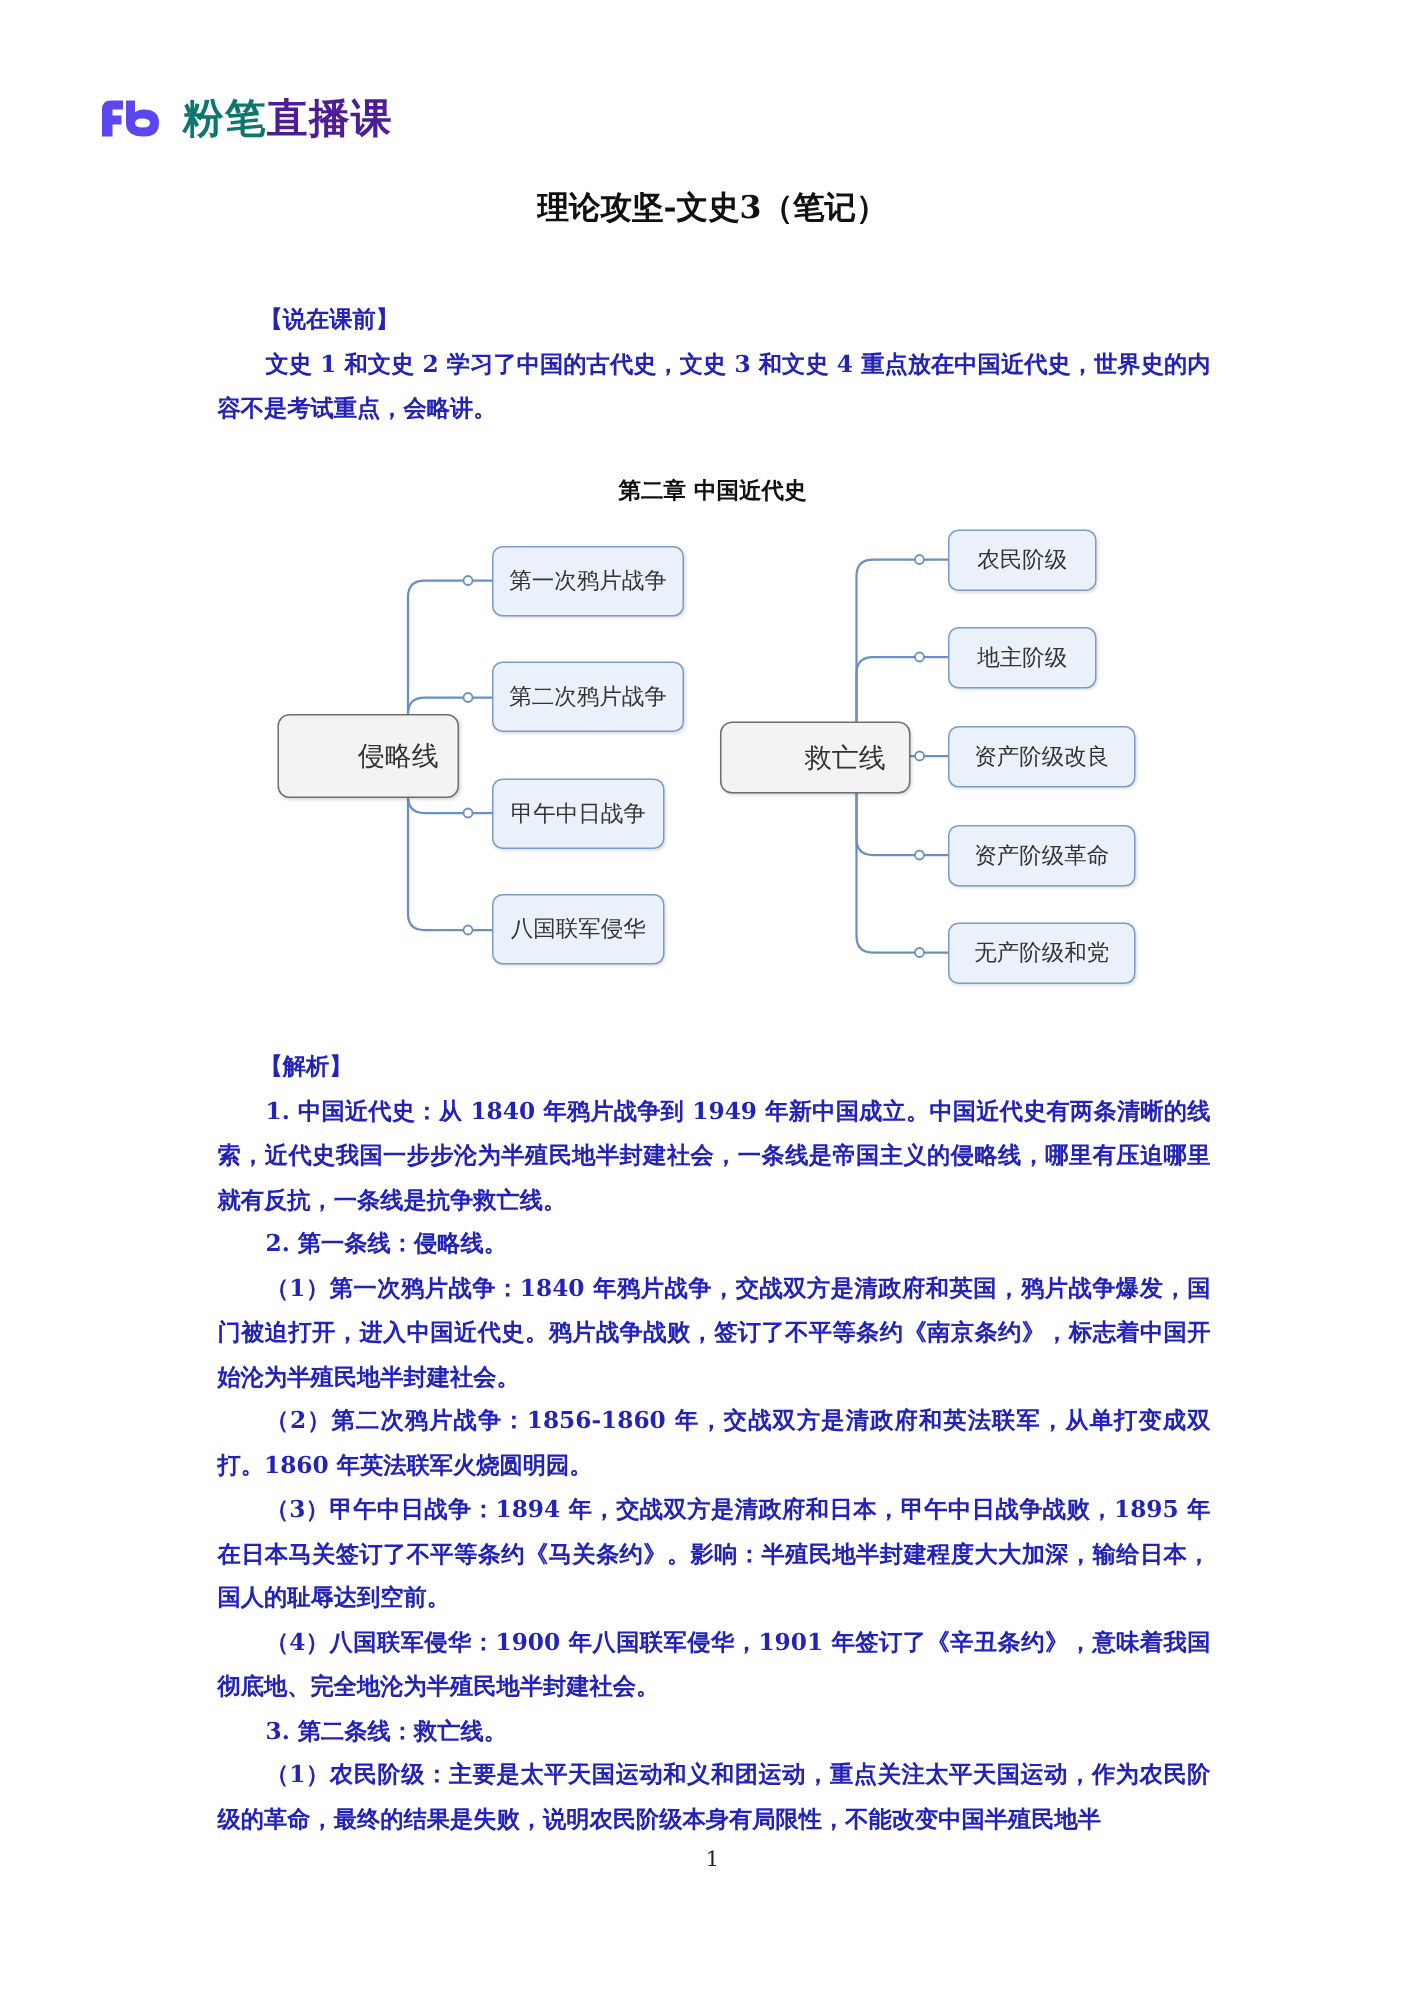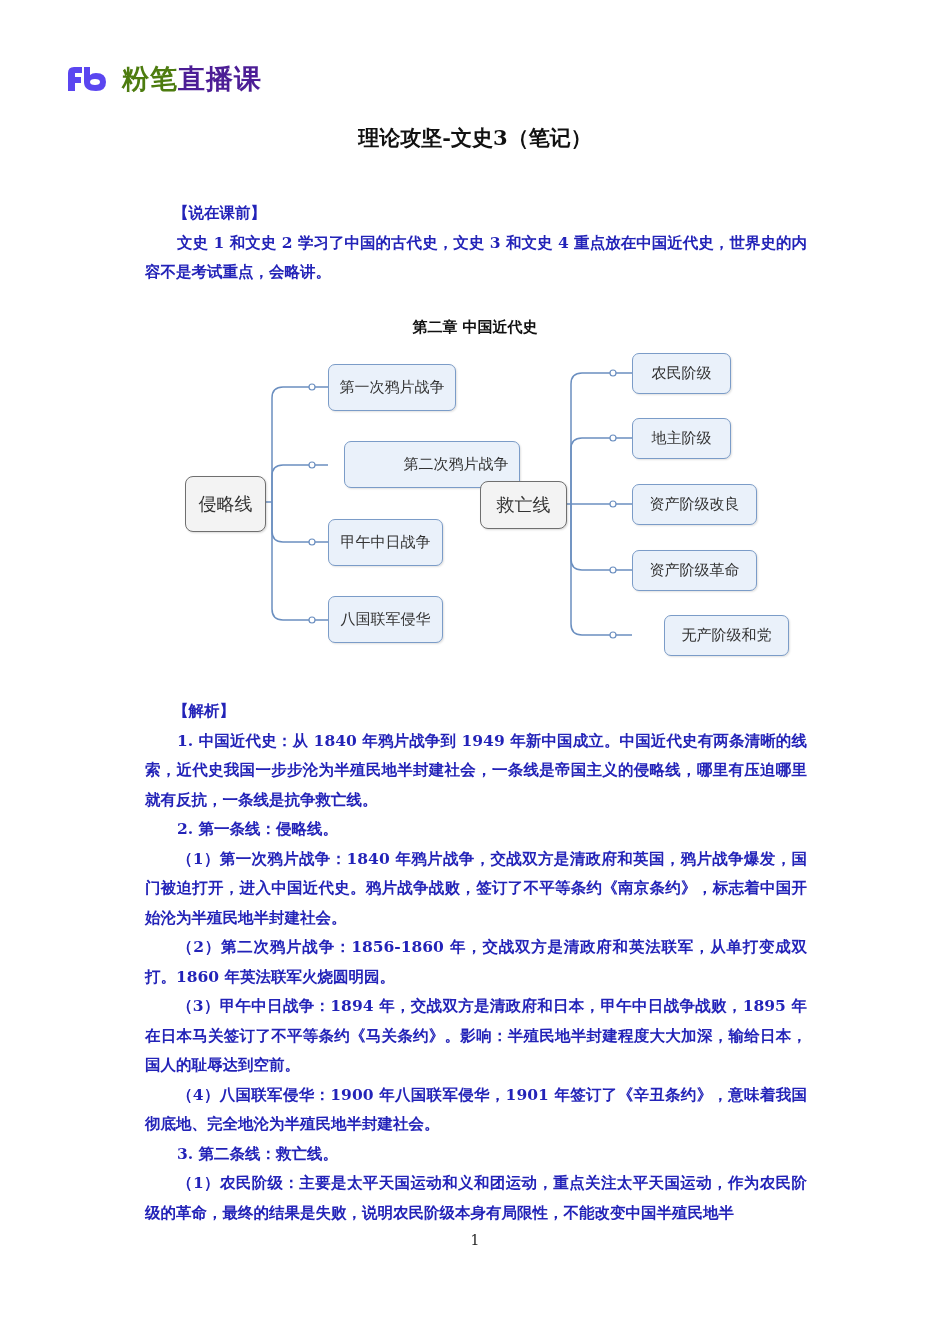--- a/index.html
+++ b/index.html
@@ -1,36 +1,36 @@
 <!DOCTYPE html>
 <html><head>
 <meta charset="utf-8">
 <style>
   html, body { margin: 0; padding: 0; background: #ffffff; }
   body { width: 950px; height: 1344px; position: relative; overflow: hidden;
          font-family: "DejaVu Serif", "Liberation Serif", serif; }
   .logo { position: absolute; left: 66px; top: 62px; height: 34px; display: flex; align-items: center; }
   .logo-mark { width: 44px; height: 28px; margin-right: 12px; }
-  .logo-brand { font-family: "DejaVu Sans", sans-serif; font-weight: bold; font-size: 27px; color: #4d7c0f; letter-spacing: 1px; }
+  .logo-brand { font-family: "DejaVu Sans", sans-serif; font-weight: bold; font-size: 27px; color: #0f766e; letter-spacing: 1px; }
   .logo-sub { font-family: "DejaVu Sans", sans-serif; font-weight: bold; font-size: 27px; color: #4c1d95; letter-spacing: 1px; }
 
   .title { position: absolute; left: 0; width: 950px; top: 124px; text-align: center;
            font-size: 21px; color: #111111; font-weight: bold; }
 
   .para { position: absolute; left: 145px; width: 662px; color: #2323b8; font-size: 15.5px; line-height: 29.5px; }
   .para p { margin: 0; text-indent: 32px; text-align: justify; font-weight: bold; }
   .para .heading { text-indent: 28px; }
 
   .chapter { position: absolute; left: 0; width: 950px; top: 318px; text-align: center;
              font-family: "DejaVu Sans", sans-serif; font-weight: bold; font-size: 15px; color: #111; }
 
   .mindmap { position: absolute; left: 0; top: 0; width: 950px; height: 1344px; pointer-events: none; }
   .node-root { position: absolute; background: #f3f3f3; border: 1.5px solid #6f6f6f; border-radius: 8px;
                font-family: "DejaVu Sans", sans-serif; font-size: 18px; color: #333;
-               display: flex; align-items: center; justify-content: center; box-shadow: 1px 1px 2px rgba(0,0,0,0.15); }
+               display: flex; align-items: center; justify-content: center; box-shadow: 1px 1px 2px rgba(0,0,0,0.15); padding-left: 40px; }
   .node-leaf { position: absolute; background: #eaf1fa; border: 1.5px solid #7b9cc8; border-radius: 7px;
                font-family: "DejaVu Sans", sans-serif; font-size: 15px; color: #333;
                display: flex; align-items: center; justify-content: center; box-shadow: 1px 1px 2px rgba(0,0,0,0.12); }
 
   .page-num { position: absolute; top: 1232px; left: 0; width: 950px; text-align: center; font-size: 14px; color: #222; }
 </style>
 </head>
 <body>
 
 <div class="logo">
@@ -82,21 +82,21 @@
       <circle cx="613" cy="635" r="3"></circle>
     </g>
   </svg>
 
   <div class="node-root" style="left:185px; top:476px; width:79px; height:54px;">
     <span>侵略线</span>
   </div>
   <div class="node-leaf" style="left:328px; top:364px; width:126px; height:45px;">
     <span>第一次鸦片战争</span>
   </div>
-  <div class="node-leaf" style="left:344px; top:441px; width:126px; height:45px;padding-left:48px;">
+  <div class="node-leaf" style="left:328px; top:441px; width:126px; height:45px;">
     <span>第二次鸦片战争</span>
   </div>
   <div class="node-leaf" style="left:328px; top:519px; width:113px; height:45px;">
     <span>甲午中日战争</span>
   </div>
   <div class="node-leaf" style="left:328px; top:596px; width:113px; height:45px;">
     <span>八国联军侵华</span>
   </div>
 
   <div class="node-root" style="left:480px; top:481px; width:85px; height:46px;">
@@ -107,21 +107,21 @@
   </div>
   <div class="node-leaf" style="left:632px; top:418px; width:97px; height:39px;">
     <span>地主阶级</span>
   </div>
   <div class="node-leaf" style="left:632px; top:484px; width:123px; height:39px;">
     <span>资产阶级改良</span>
   </div>
   <div class="node-leaf" style="left:632px; top:550px; width:123px; height:39px;">
     <span>资产阶级革命</span>
   </div>
-  <div class="node-leaf" style="left:632px; top:615px; width:123px; height:39px;margin-left:32px;">
+  <div class="node-leaf" style="left:632px; top:615px; width:123px; height:39px;">
     <span>无产阶级和党</span>
   </div>
 </div>
 
 <div class="para" style="top:696px;">
   <p class="heading">【解析】</p>
   <p>1. 中国近代史：从 1840 年鸦片战争到 1949 年新中国成立。中国近代史有两条清晰的线索，近代史我国一步步沦为半殖民地半封建社会，一条线是帝国主义的侵略线，哪里有压迫哪里就有反抗，一条线是抗争救亡线。</p>
   <p>2. 第一条线：侵略线。</p>
   <p>（1）第一次鸦片战争：1840 年鸦片战争，交战双方是清政府和英国，鸦片战争爆发，国门被迫打开，进入中国近代史。鸦片战争战败，签订了不平等条约《南京条约》，标志着中国开始沦为半殖民地半封建社会。</p>
   <p>（2）第二次鸦片战争：1856-1860 年，交战双方是清政府和英法联军，从单打变成双打。1860 年英法联军火烧圆明园。</p>

